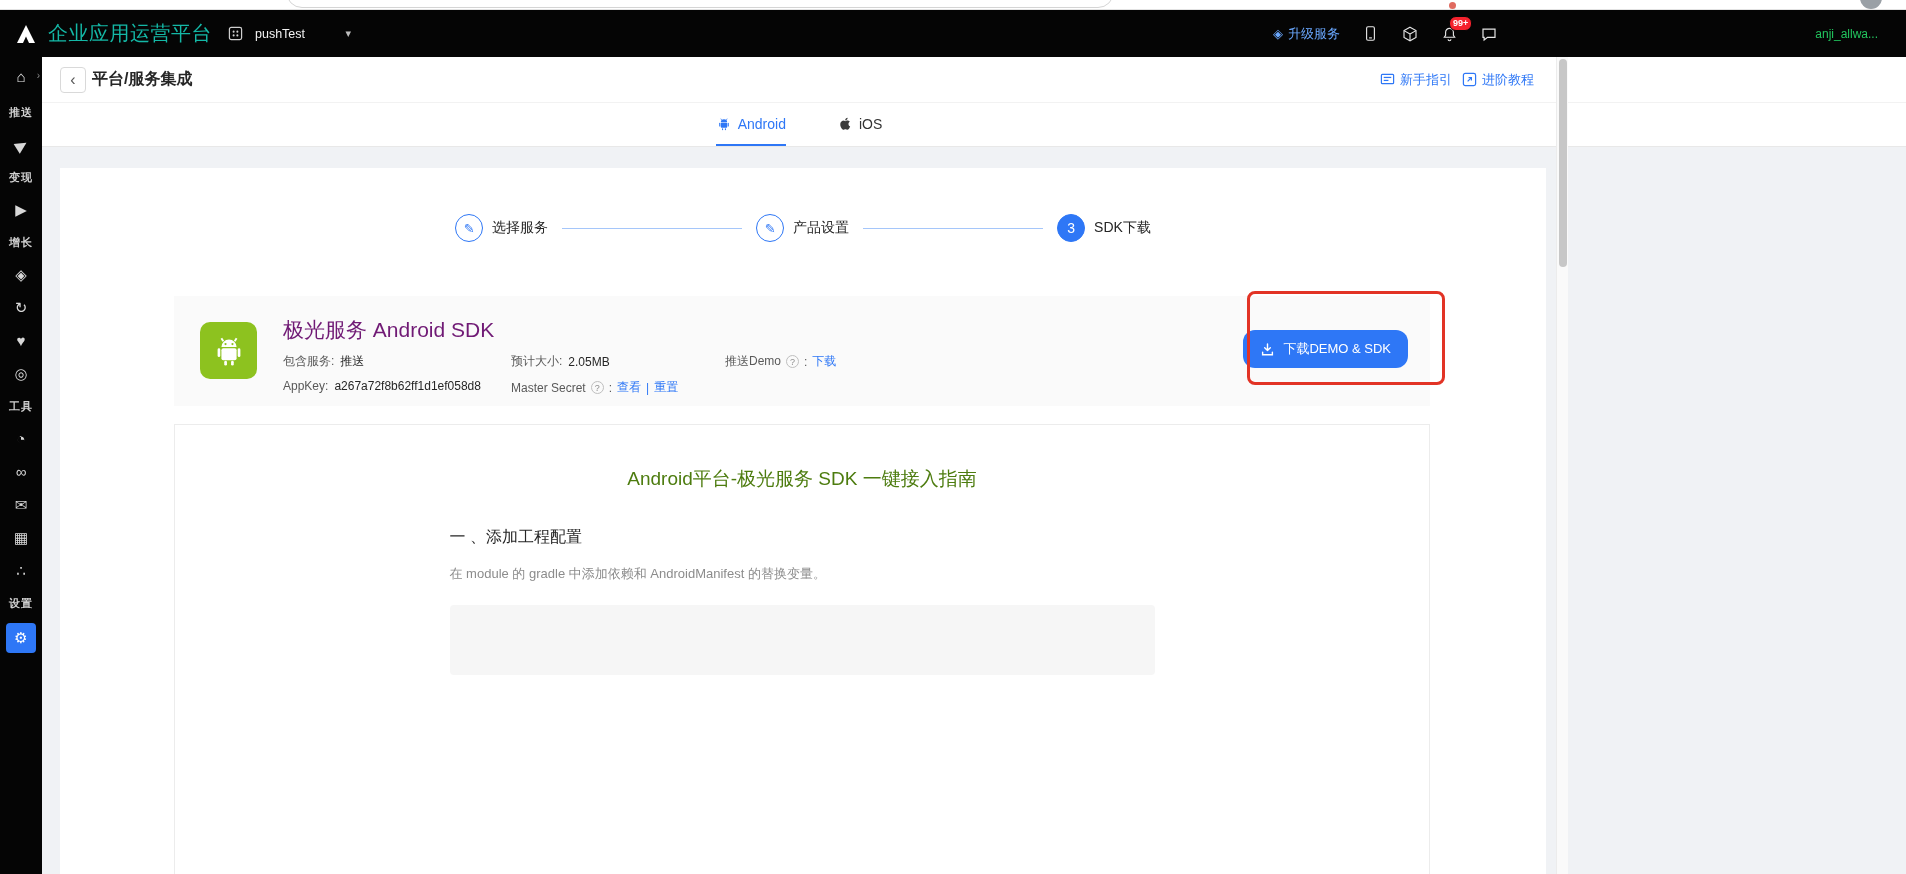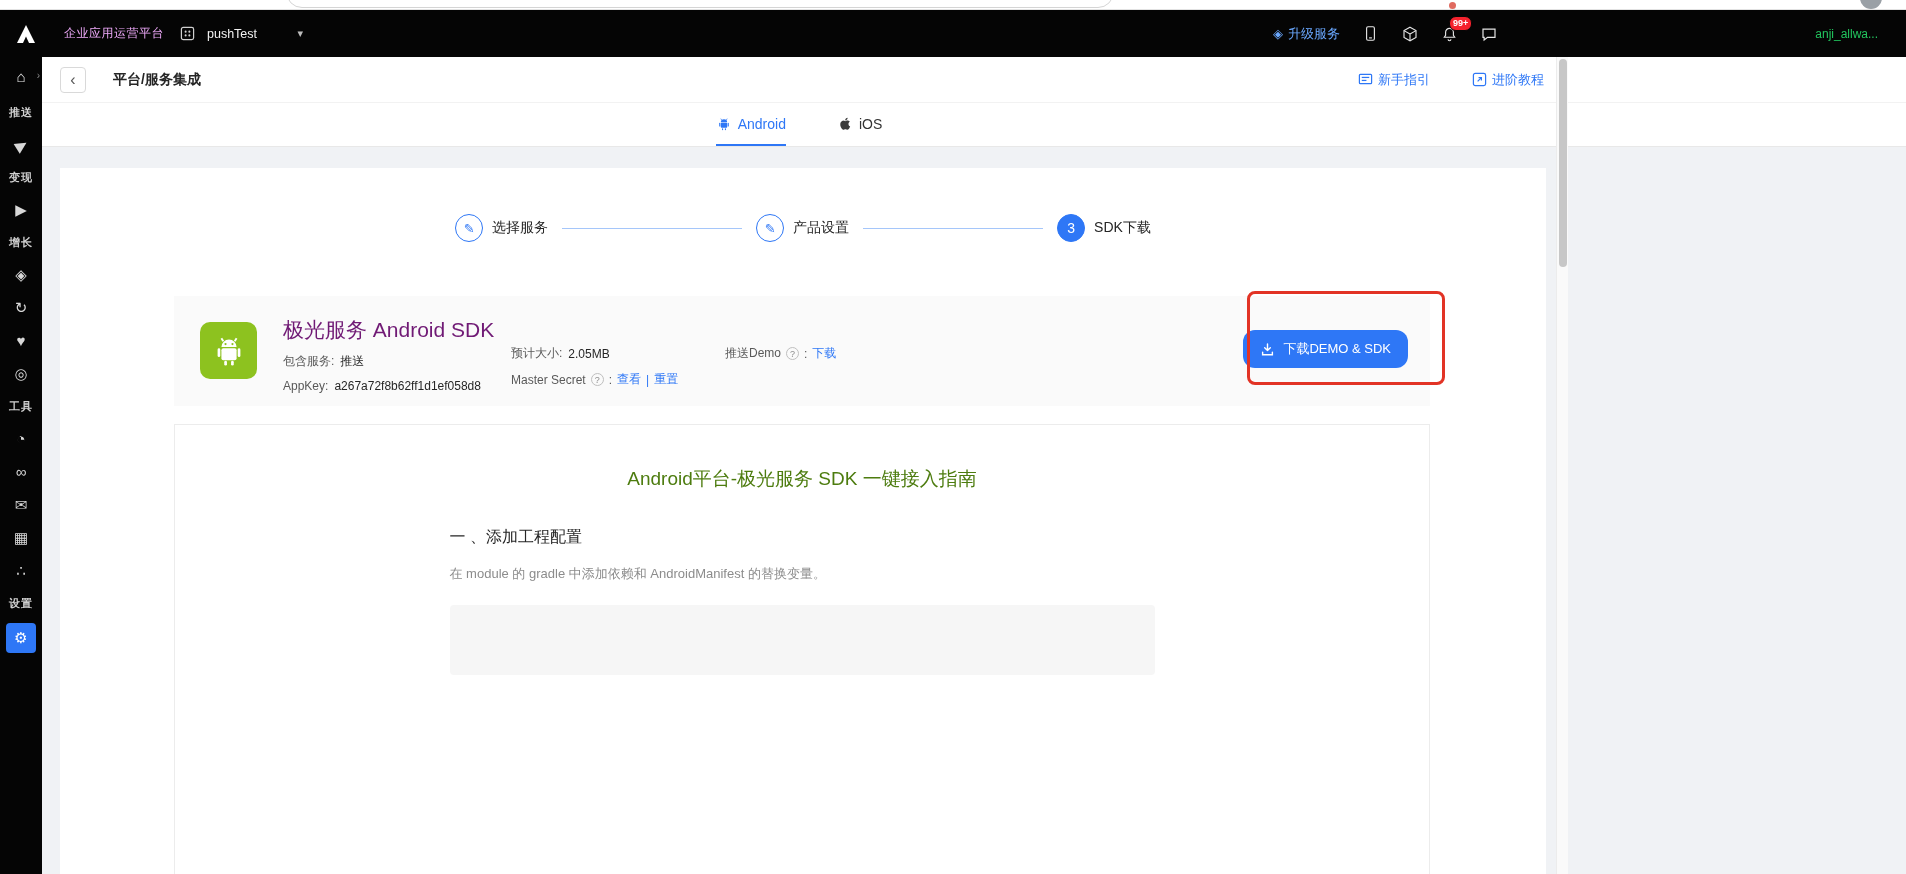--- a/index.html
+++ b/index.html
@@ -10,21 +10,21 @@
   
   .browser-strip{position:absolute;top:0;left:0;width:100%;height:10px;background:#fff;border-bottom:1px solid #e2e2e2;overflow:hidden;z-index:60}
   .addr-pill{position:absolute;left:286px;top:-24px;width:828px;height:32px;border:1px solid #d5d5d5;border-radius:16px;background:#fff}
   .ext-dot{position:absolute;right:450px;top:2px;width:7px;height:7px;border-radius:50%;background:#e06a5f}
   .browser-avatar{position:absolute;right:24px;top:-13px;width:22px;height:22px;border-radius:50%;background:#9aa0a6}
 
   
   .topbar{position:absolute;top:10px;left:0;width:100%;height:47px;background:#050505;display:flex;align-items:center;padding:0 14px;color:#fff;z-index:50}
   .topbar-left{display:flex;align-items:center}
   .logo{width:24px;height:24px}
-  .app-title{margin-left:26px;font-size:12px;font-weight:500;color:#f0abfc;letter-spacing:.5px}
+  .app-title{margin-left:10px;font-size:20px;font-weight:500;color:#14b8a6;letter-spacing:.5px}
   .switch-icon{margin-left:16px;display:flex;align-items:center}
   .app-selector{margin-left:12px;width:96px;display:flex;align-items:center;justify-content:space-between}
   .app-name{font-size:12.5px;color:#f2f2f2}
   .chev{font-size:11px;color:#bdbdbd}
   .topbar-tools{position:absolute;right:408px;display:flex;align-items:center;gap:22px}
   .upgrade{display:flex;align-items:center;gap:5px;color:#6aa8ff;font-size:13px}
   .tb-icon{display:flex;align-items:center}
   .bell-wrap{position:relative;display:flex}
   .badge{position:absolute;top:-9px;left:8px;background:#f5222d;color:#fff;font-size:9px;line-height:1;padding:2px 3px;border-radius:7px;border:1px solid #050505;font-weight:700}
   .topbar-user{position:absolute;right:28px;font-size:12px;color:#22c55e;max-width:90px;white-space:nowrap;overflow:hidden}
@@ -36,22 +36,22 @@
   .sb-label{margin-top:17px;color:#cfcfcf;font-size:11px;font-weight:700;letter-spacing:1px}
   .sb-icon{margin-top:16px;color:#d8d8d8;font-size:15px;height:17px;line-height:17px;text-align:center}
   .sb-icon.plane{display:inline-block;transform:rotate(-32deg)}
   .sb-icon.active-tile{margin-top:12px;width:30px;height:30px;background:#2e77f6;border-radius:4px;color:#fff;display:flex;align-items:center;justify-content:center;font-size:15px;line-height:30px}
 
   
   .main{position:absolute;left:42px;top:57px;width:1864px;height:817px;background:#f0f2f5}
 
   .page-header{height:46px;background:#fff;display:flex;align-items:center;padding:0 18px;position:relative;border-bottom:1px solid #f2f2f2}
   .back-btn{width:26px;height:26px;border:1px solid #d9d9d9;border-radius:4px;background:#fff;color:#595959;display:flex;align-items:center;justify-content:center;font-size:16px;line-height:1}
-  .page-title{margin-left:27px;font-size:14px;font-weight:700;color:#262626}
-  .header-links{position:absolute;right:362px;display:flex;align-items:center;gap:42px}
+  .page-title{margin-left:6px;font-size:16px;font-weight:700;color:#262626}
+  .header-links{position:absolute;right:372px;display:flex;align-items:center;gap:10px}
   .hlink{display:flex;align-items:center;gap:5px;color:#2e77f6;font-size:13px}
 
   .tab-bar{height:44px;background:#fff;border-bottom:1px solid #e8e8e8;position:relative}
   .tab-center{position:absolute;left:0;top:0;width:1514px;height:100%;display:flex;justify-content:center;gap:52px}
   .ptab{display:flex;align-items:center;gap:6px;font-size:14px;height:100%;border-bottom:2px solid transparent}
   .ptab.active{color:#2e77f6;border-bottom-color:#2e77f6}
   .ptab.inactive{color:#333}
 
   .panel{position:absolute;left:18px;top:111px;width:1486px;height:706px;background:#fff}
 
@@ -64,21 +64,21 @@
   .step-line{width:180px;height:1px;background:#a5c6fa;margin:0 14px}
 
   
   .sdk-card{position:absolute;left:114px;top:128px;width:1256px;height:110px;background:#fafafa;display:flex;align-items:flex-start;padding:0 26px}
   .android-tile{width:57px;height:57px;background:#8dc21f;border-radius:10px;display:flex;align-items:center;justify-content:center;margin-top:26px;flex:none}
   .sdk-col1{margin-left:26px;width:228px;padding-top:20px}
   .sdk-title{font-size:21px;color:#701a75}
   .kv{font-size:12px;color:#595959;margin-top:9px;display:flex;align-items:center;white-space:nowrap}
   .kv .v{color:#262626;margin-left:6px}
   .sdk-col2{width:214px;padding-top:49px}
-  .sdk-col2 .kv:first-child,.sdk-col3 .kv:first-child{margin-top:0}
+  .sdk-col2 .kv:first-child,.sdk-col3 .kv:first-child{margin-top:8px}
   .sdk-col3{padding-top:49px}
   .q-icon{display:inline-flex;width:13px;height:13px;border:1px solid #bfbfbf;border-radius:50%;color:#8c8c8c;font-size:9px;align-items:center;justify-content:center;margin:0 5px;flex:none}
   .blue-link{color:#2e77f6;text-decoration:none;margin-left:5px}
   .pipe{color:#2e77f6;margin-left:5px}
   .download-btn{position:absolute;right:22px;top:34px;height:38px;padding:0 17px;background:#2e77f6;color:#fff;border:none;border-radius:12px;font-size:13px;display:flex;align-items:center;gap:8px;font-family:inherit}
   .annotation{position:absolute;left:1073px;top:-5px;width:198px;height:94px;border:3px solid #e23325;border-radius:8px;pointer-events:none;z-index:5}
 
   
   .guide-card{position:absolute;left:114px;top:256px;width:1256px;height:700px;background:#fff;border:1px solid #ececec}
   .guide-title{text-align:center;margin-top:41px;font-size:19px;color:#4d7c0f;font-weight:400}

